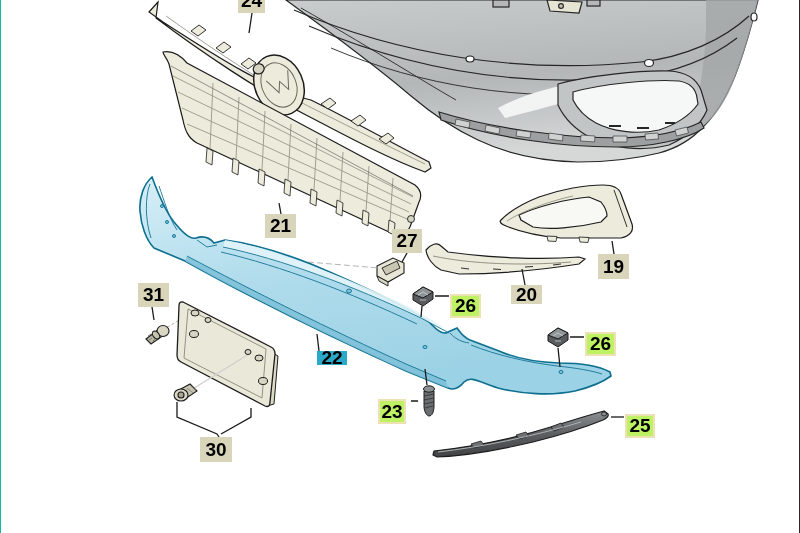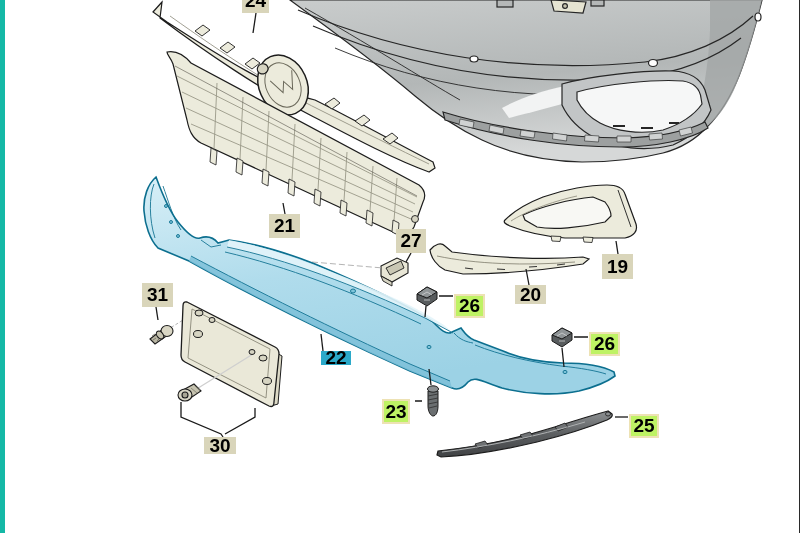--- a/index.html
+++ b/index.html
@@ -1,19 +1,19 @@
 <!DOCTYPE html>
 <html><head>
 <meta charset="utf-8">
 <style>
   html,body{margin:0;padding:0;background:#ffffff;}
   .stage{
     position:relative;width:800px;height:533px;background:#ffffff;
     overflow:hidden;box-sizing:border-box;
-    border-left:5px solid #14b8a6;border-right:1px solid #2a2a2a;
+    border-left:1px solid #14b8a6;border-right:1px solid #2a2a2a;
     font-family:"Liberation Sans",sans-serif;
   }
   .stage svg{position:absolute;left:0;top:0;}
   .callout{
     position:absolute;box-sizing:border-box;
     display:flex;align-items:center;justify-content:center;
     font-family:"Liberation Sans",sans-serif;font-weight:bold;
     font-size:19px;color:#000;cursor:pointer;user-select:none;
   }
   .co-solid{background:#d9d5ba;}
@@ -253,15 +253,15 @@
 <div class="callout co-solid" style="left:237px;top:-11px;width:27px;height:24px;">24</div>
 <div class="callout co-solid" style="left:264px;top:214px;width:31px;height:24px;text-align:center;">21</div>
 <div class="callout co-solid" style="left:391px;top:229px;width:30px;height:24px;">27</div>
 <div class="callout co-outline" style="left:449px;top:284px;width:31px;height:24px;">26</div>
 <div class="callout co-solid" style="left:510px;top:285px;width:31px;height:19px;">20</div>
 <div class="callout co-solid" style="left:597px;top:254px;width:31px;height:25px;">19</div>
 <div class="callout co-outline" style="left:584px;top:322px;width:31px;height:24px;">26</div>
 <div class="callout co-selected" style="left:316px;top:351px;width:30px;height:14px;">22</div>
 <div class="callout co-outline" style="left:377px;top:389px;width:28px;height:25px;">23</div>
 <div class="callout co-outline" style="left:624px;top:404px;width:30px;height:24px;">25</div>
-<div class="callout co-solid" style="left:199px;top:437px;width:32px;height:17px;text-align:center;">30</div>
+<div class="callout co-solid" style="left:199px;top:437px;width:32px;height:25px;text-align:center;">30</div>
 <div class="callout co-solid" style="left:137px;top:283px;width:31px;height:24px;">31</div>
 </div>
 
 </body></html>

